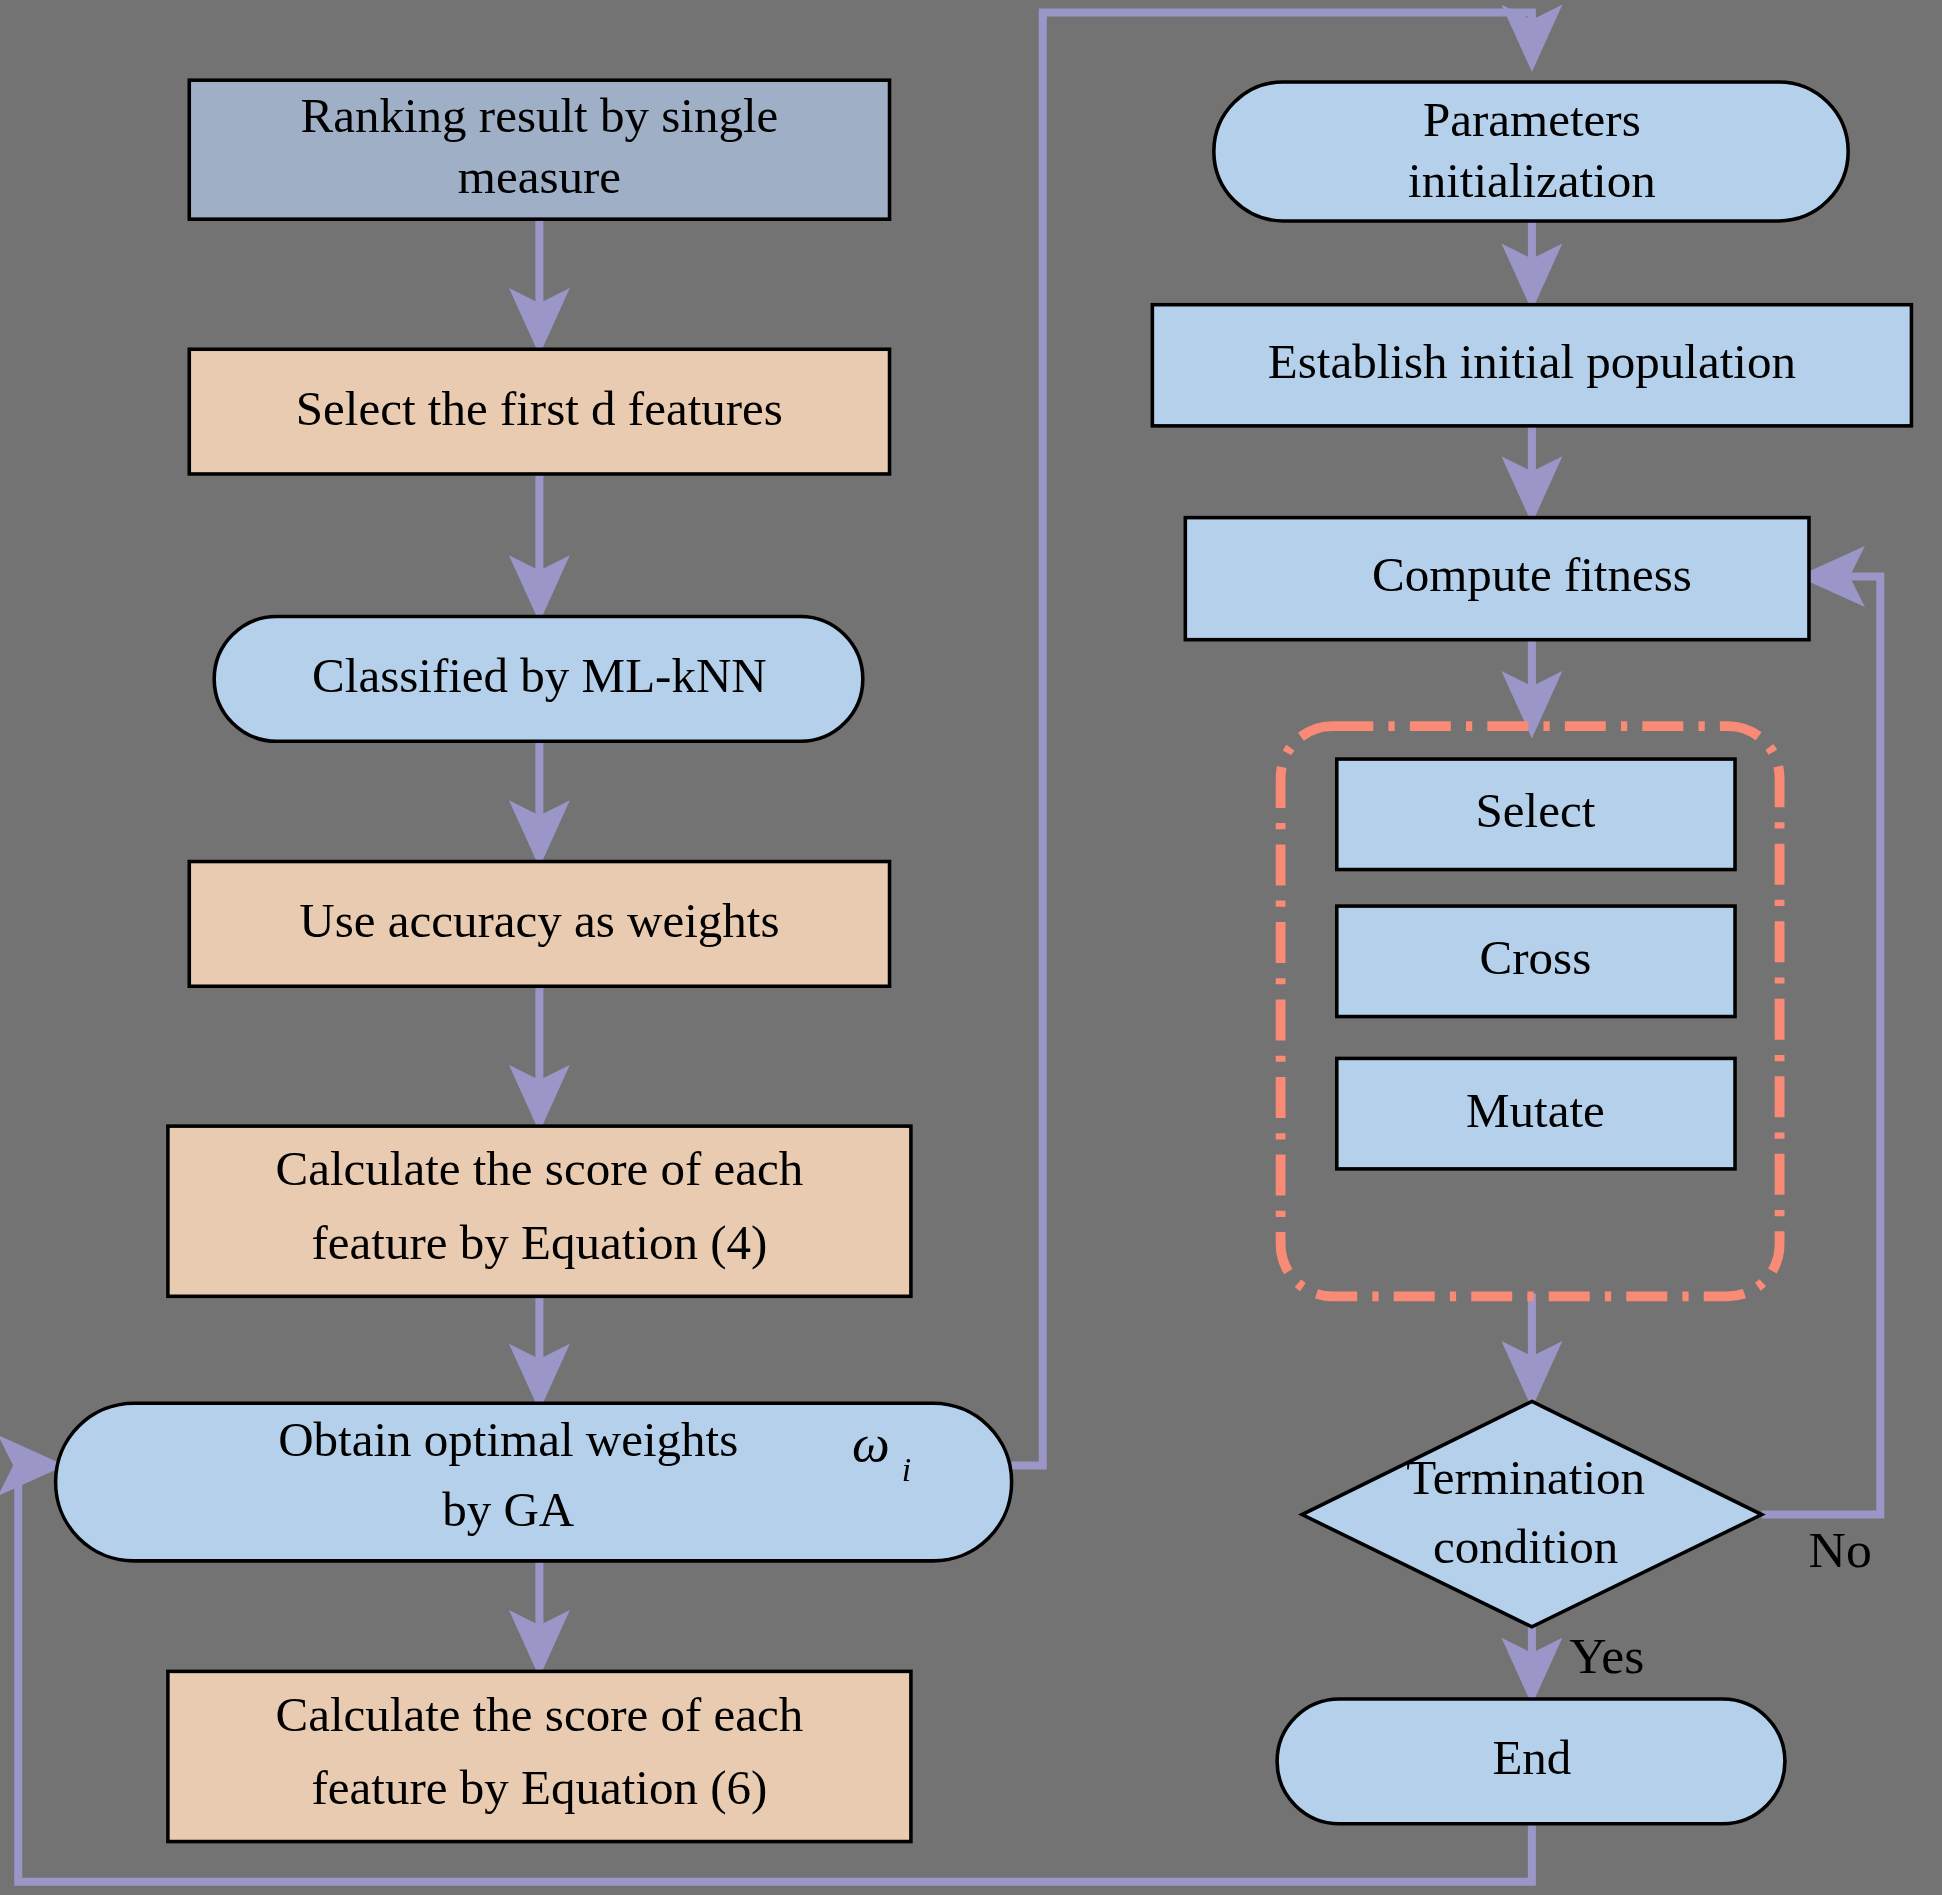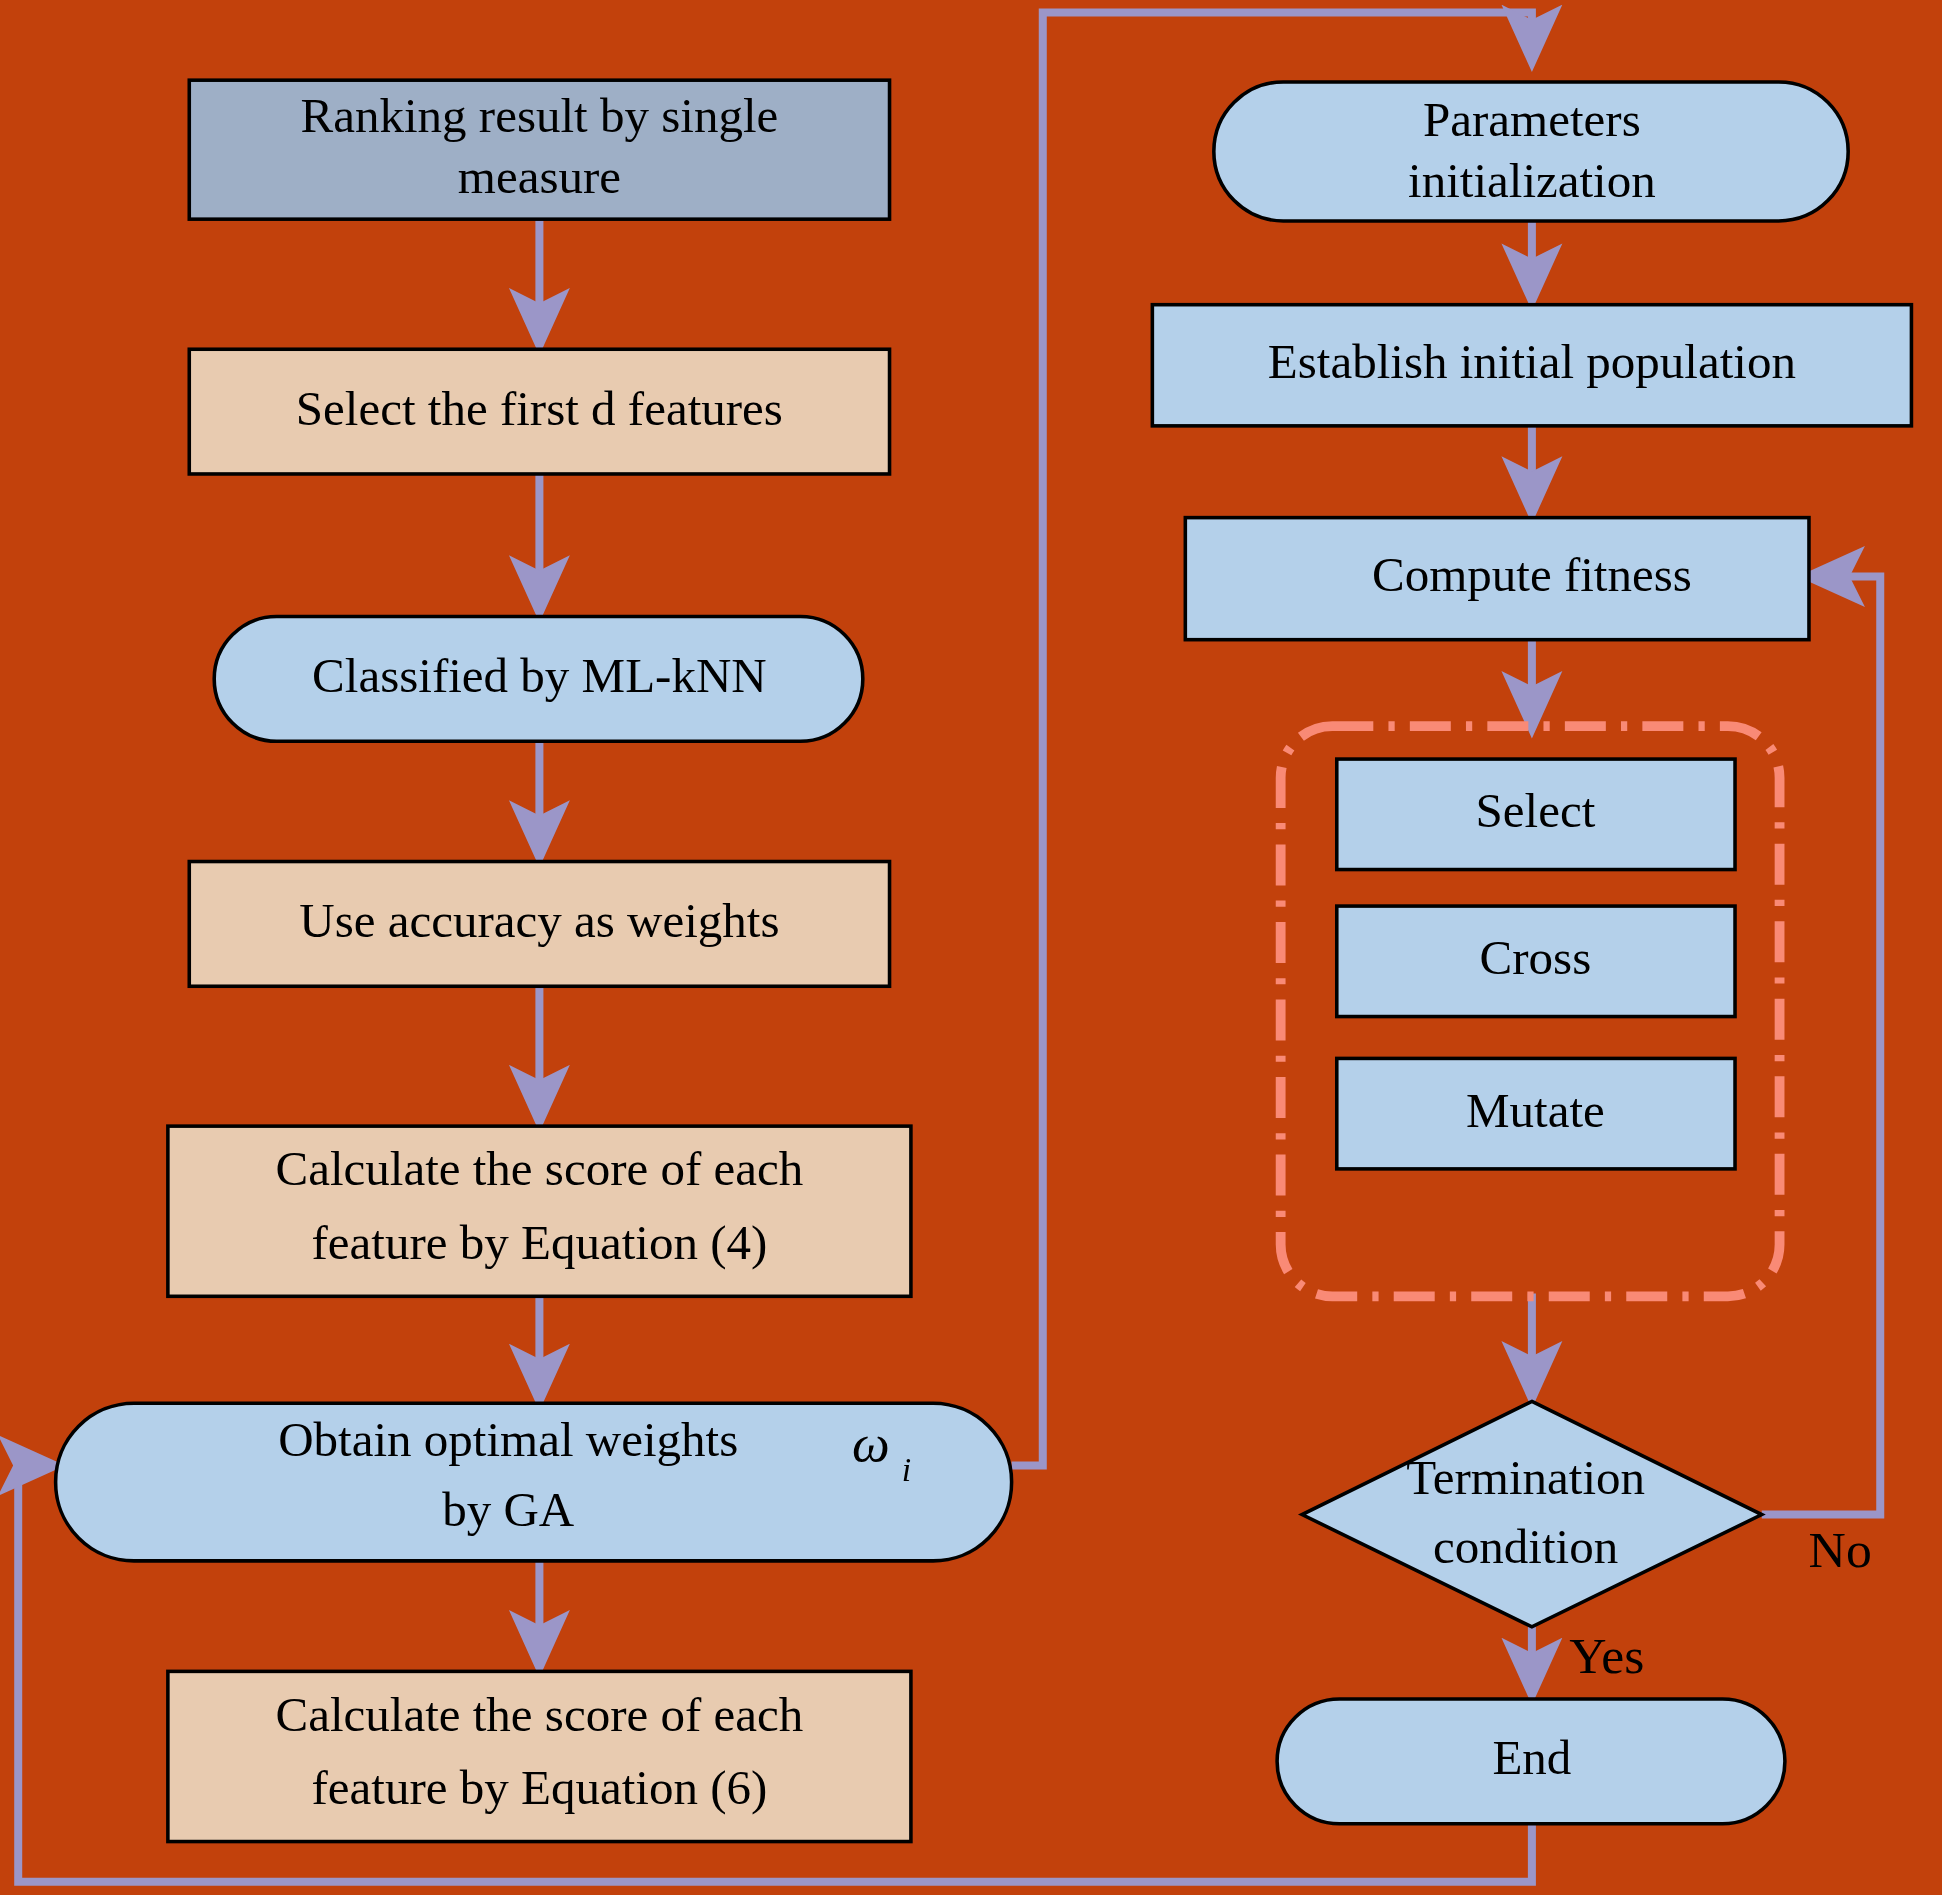--- a/index.html
+++ b/index.html
@@ -10,21 +10,21 @@
   body {
     width: 1943px;
     height: 1895px;
     font-family: "Liberation Serif", "DejaVu Serif", serif;
     overflow: hidden;
   }
   #flowchart-root {
     position: relative;
     width: 1943px;
     height: 1895px;
-    background: #c2410c;
+    background: #737373;
   }
   svg.fc {
     position: absolute;
     top: 0;
     left: 0;
     width: 1943px;
     height: 1895px;
     display: block;
   }
   .node-label {

